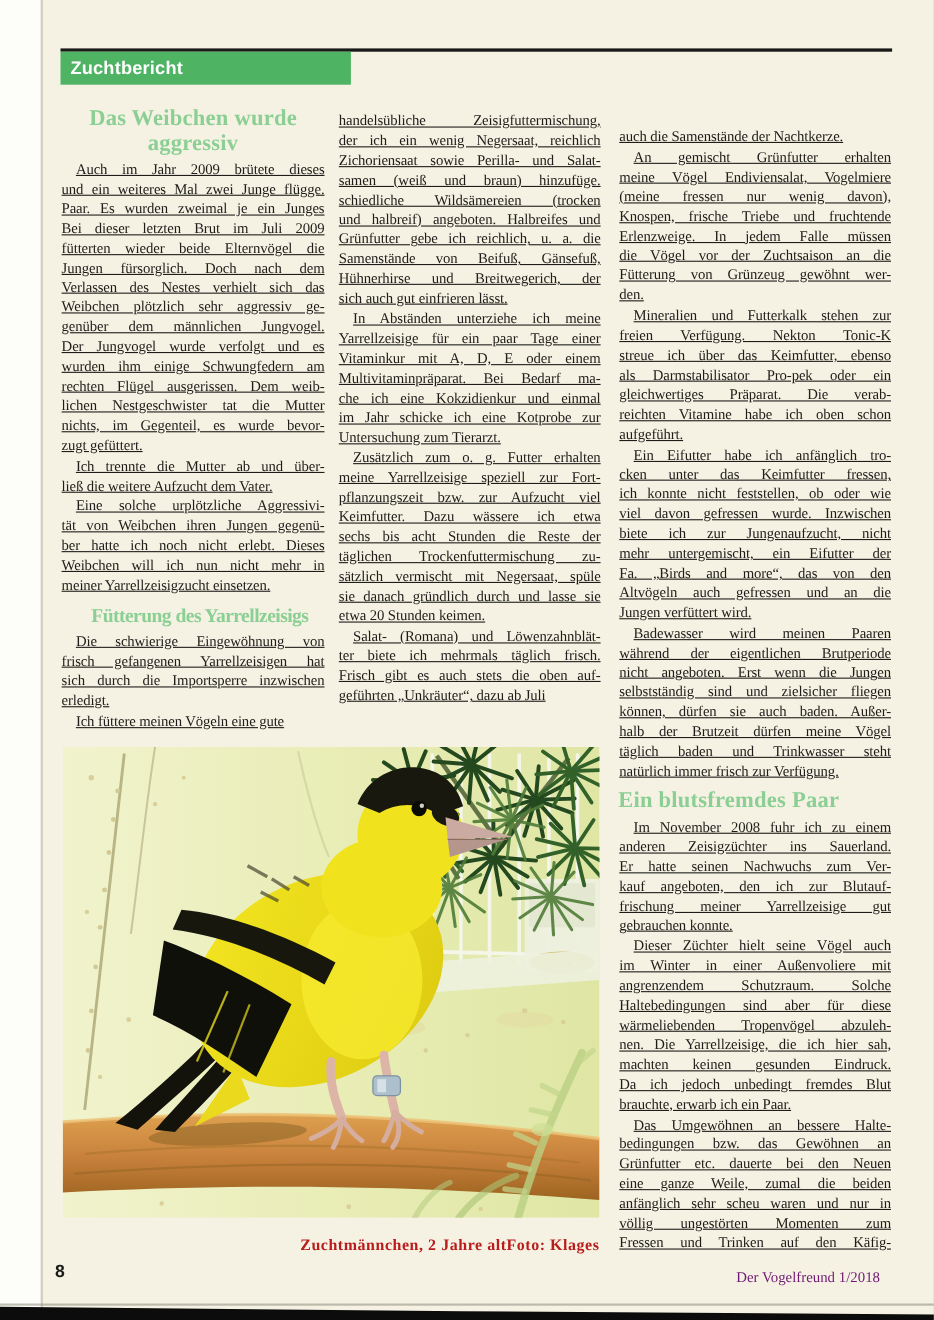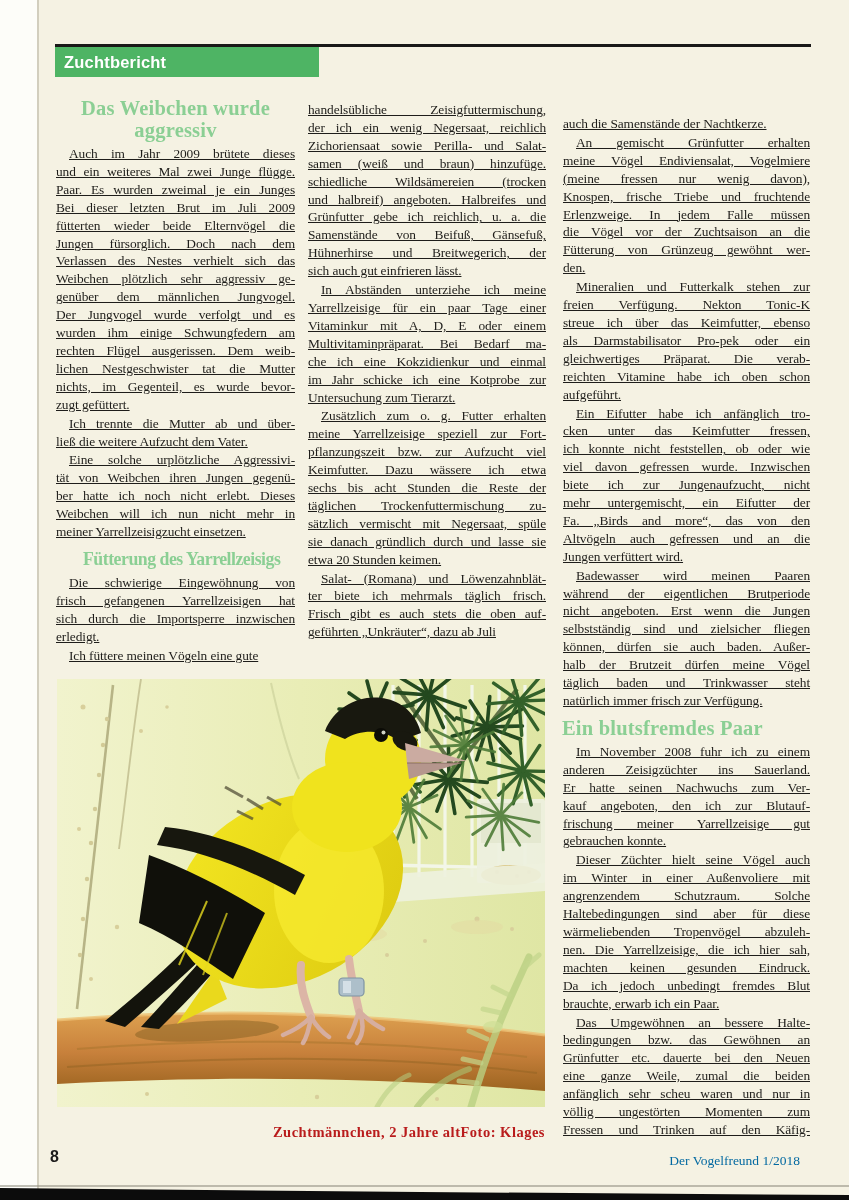--- a/index.html
+++ b/index.html
@@ -23,21 +23,21 @@
   .col-heading.tight{font-size:17.8px;letter-spacing:-.5px;white-space:nowrap;margin-left:28px;}
   .para{margin:1px;text-decoration:underline;}
   .para .line{text-align:justify;text-align-last:justify;}
   .para .line.last{text-align-last:left;}
   .para.indent .line:first-child{text-indent:13px;}
   
   .photo{position:absolute;left:57px;top:679px;width:488px;height:428px;}
   .caption-row{position:absolute;left:57px;top:1112px;width:488px;display:flex;justify-content:flex-end;font-weight:bold;font-size:14.5px;letter-spacing:.5px;color:#b91c1c;margin-top:12px;}
   
   .page-number{position:absolute;left:50px;top:1148px;font-family:"Liberation Sans", sans-serif;font-weight:bold;font-size:16px;color:#1b1b1a;}
-  .journal-name{position:absolute;right:49px;top:1153px;font-size:13.5px;color:#0369a1;}
+  .journal-name{position:absolute;right:49px;top:1153px;font-size:13.5px;color:#701a75;}
 </style>
 </head>
 <body>
 
 <div class="page">
 
   <div class="scan-strip"></div>
   <div class="scan-strip-line"></div>
 
   <div class="top-rule"></div>

